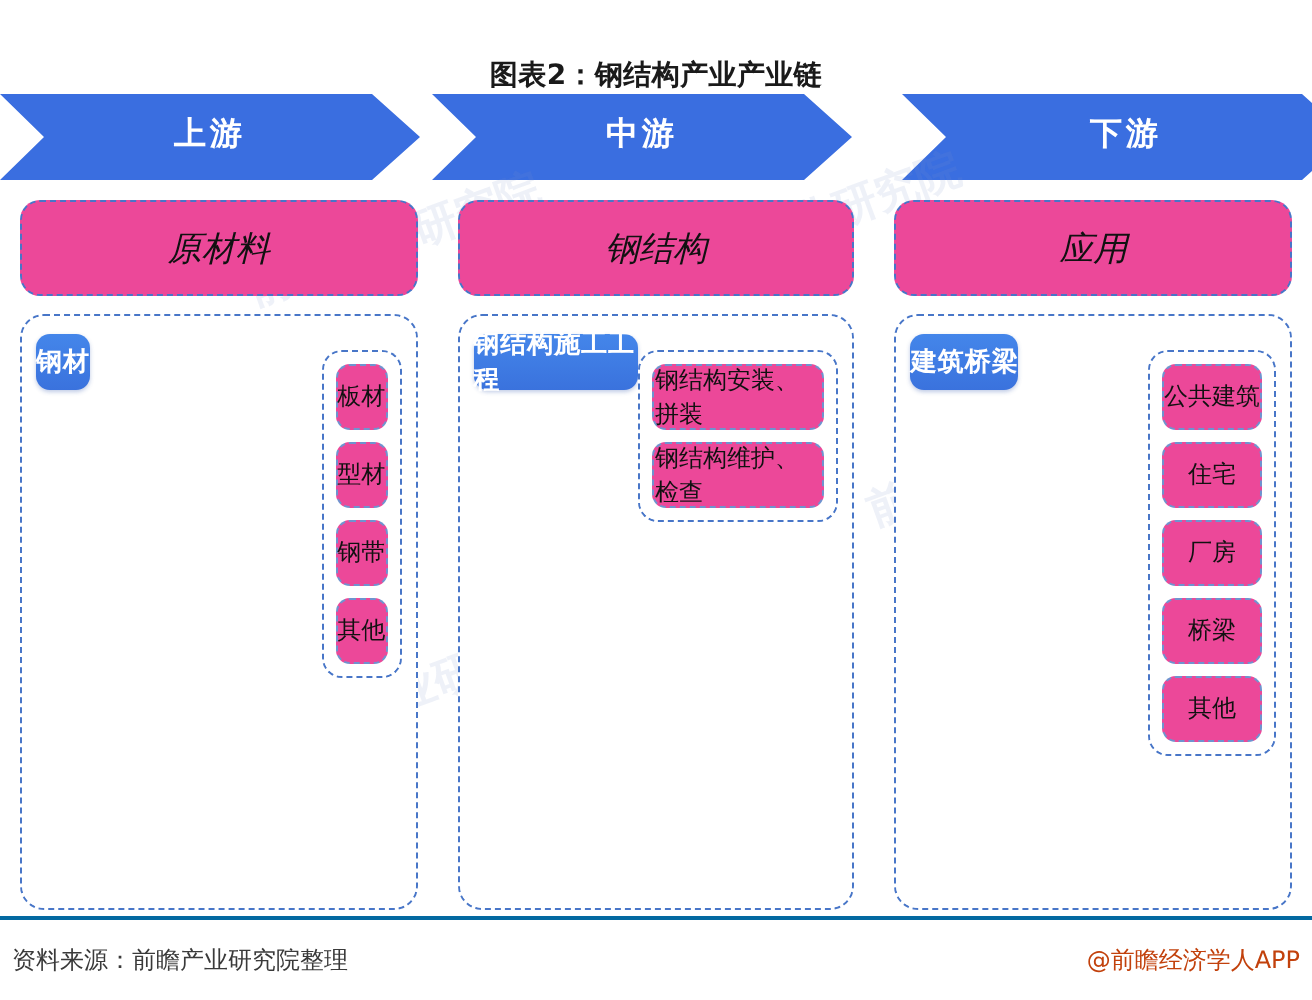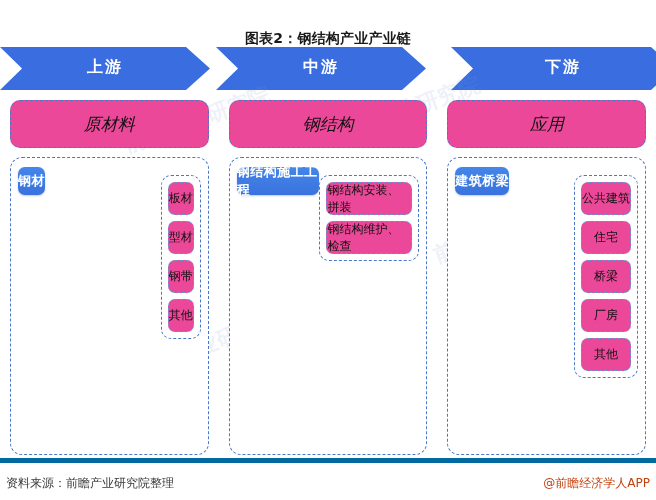--- a/index.html
+++ b/index.html
@@ -151,21 +151,21 @@
   }
   .item + .item { margin-top: 6px; }
 
   
   .footer {
     position: absolute;
     left: 0;
     bottom: 0;
     width: 656px;
     height: 42px;
-    border-top: 5px solid #0369a1;
+    border-top: 2px solid #0369a1;
     box-sizing: border-box;
     padding-left: 32px;
   }
   .footer-src {
     position: absolute;
     left: 6px;
     top: 12px;
     font-size: 12px;
     color: #3a3a3a;
   }
@@ -251,22 +251,22 @@
   </div>
 
   <div class="column">
     <div class="col-head">应用</div>
     <div class="col-body">
       <div class="group">
         <div class="cat-box">建筑桥梁</div>
         <div class="item-box">
           <div class="item">公共建筑</div>
           <div class="item">住宅</div>
+          <div class="item">厂房</div>
           <div class="item">桥梁</div>
-          <div class="item">厂房</div>
           <div class="item">其他</div>
         </div>
       </div>
     </div>
   </div>
 
 </div>
 
 <div class="footer">
   <div class="footer-src">资料来源：前瞻产业研究院整理</div>

